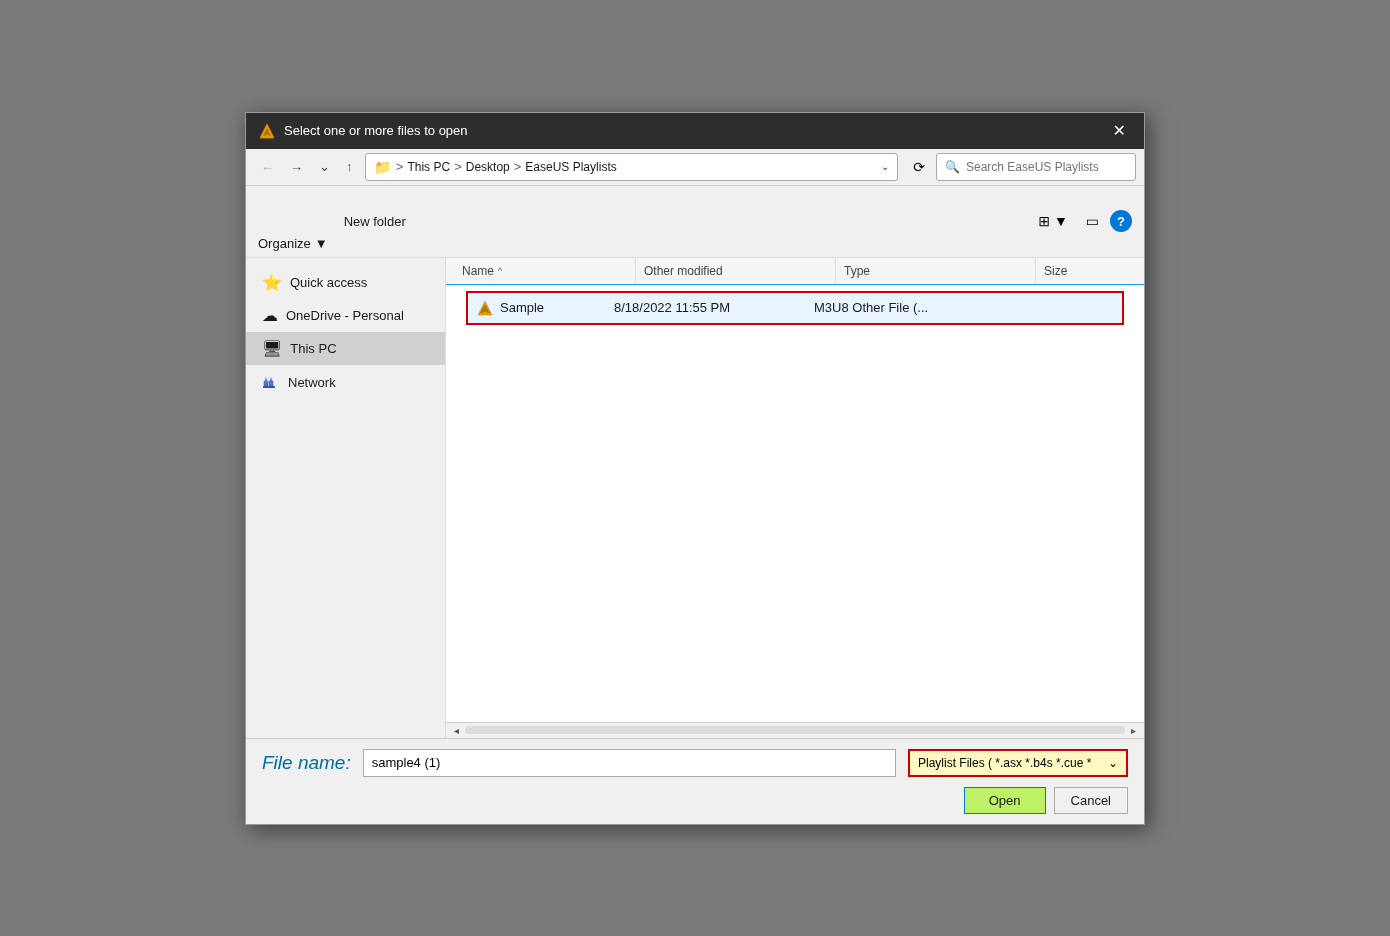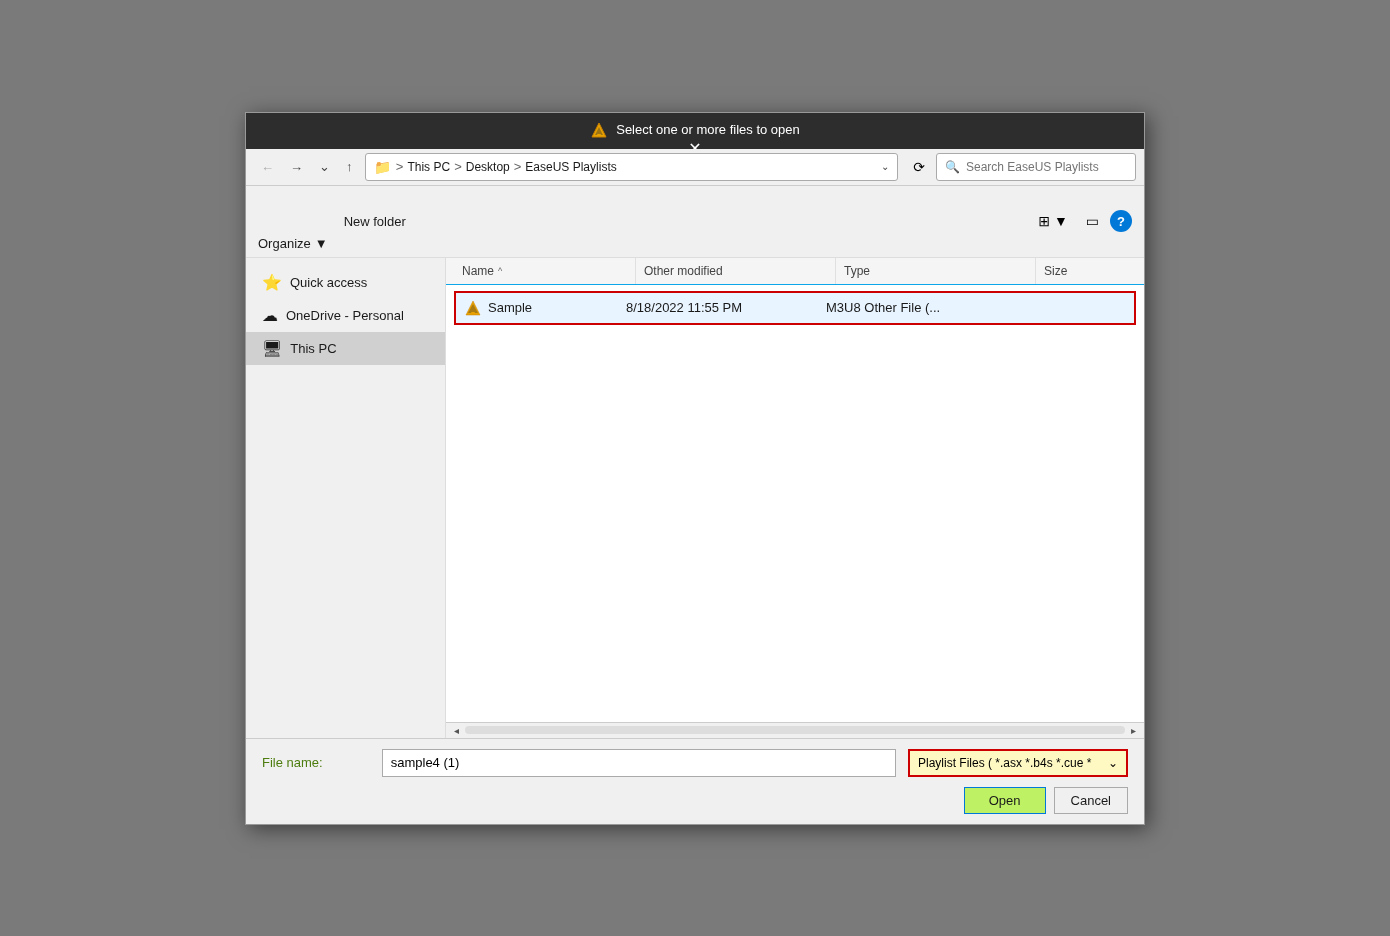--- a/index.html
+++ b/index.html
@@ -22,21 +22,20 @@
     }
     
     .title-bar {
       background: #2d2d2d;
       color: #fff;
       display: flex;
       align-items: center;
       justify-content: space-between;
       padding: 8px 12px;
       height: 36px;
-      flex-direction: column;
     }
     .title-bar-left {
       display: flex;
       align-items: center;
       gap: 8px;
     }
     .vlc-icon {
       width: 18px;
       height: 18px;
     }
@@ -243,21 +242,21 @@
       flex: 1;
       overflow-y: auto;
       padding: 4px 8px;
     }
     .file-row {
       display: grid;
       grid-template-columns: 1fr 200px 200px 100px;
       padding: 6px 8px;
       cursor: pointer;
       border: 2px solid #cc0000;
-      margin: 2px 0;
+      margin: 2px 12px;
       background: #e8f4ff;
     }
     .file-row:not(.selected-row) {
       border: 2px solid #cc0000;
     }
     .file-cell {
       font-size: 13px;
       color: #1a1a1a;
       display: flex;
       align-items: center;
@@ -301,33 +300,33 @@
       display: flex;
       flex-direction: column;
       gap: 10px;
     }
     .filename-row {
       display: flex;
       align-items: center;
       gap: 12px;
     }
     .filename-label {
-      font-size: 13px;
-      color: #4d7c0f;
+      font-size: 19px;
+      color: #0369a1;
       white-space: nowrap;
+      font-style: italic;
     }
     .filename-input {
       flex: 1;
       border: 1px solid #aaa;
       background: #fff;
       padding: 4px 8px;
       font-size: 13px;
       height: 28px;
       outline: none;
-      margin-left: 47px;
     }
     .filetype-dropdown {
       display: flex;
       align-items: center;
       border: 2px solid #cc0000;
       background: #fef9c3;
       padding: 4px 8px;
       font-size: 12px;
       height: 28px;
       cursor: pointer;
@@ -420,20 +419,36 @@
         <span>Quick access</span>
       </div>
       <div class="sidebar-item">
         <span class="sidebar-icon">☁</span>
         <span>OneDrive - Personal</span>
       </div>
       <div class="sidebar-item selected">
         <span class="sidebar-icon">🖥</span>
         <span>This PC</span>
       </div>
+      <div class="sidebar-item">
+        <span class="sidebar-icon">
+          
+          <svg width="18" height="18" viewBox="0 0 18 18" fill="none">
+            <rect x="2" y="9" width="4" height="5" rx="0.5" fill="#5577cc" stroke="#3355aa" stroke-width="0.5"></rect>
+            <rect x="7" y="9" width="4" height="5" rx="0.5" fill="#5577cc" stroke="#3355aa" stroke-width="0.5"></rect>
+            <rect x="3" y="7" width="2" height="3" fill="#5577cc"></rect>
+            <rect x="8" y="7" width="2" height="3" fill="#5577cc"></rect>
+            <rect x="1" y="14" width="7" height="2" rx="0.5" fill="#3355aa"></rect>
+            <rect x="6" y="14" width="7" height="2" rx="0.5" fill="#3355aa"></rect>
+            <circle cx="4" cy="7" r="1" fill="#fff" stroke="#3355aa" stroke-width="0.5"></circle>
+            <circle cx="9" cy="7" r="1" fill="#fff" stroke="#3355aa" stroke-width="0.5"></circle>
+          </svg>
+        </span>
+        <span>Network</span>
+      </div>
     </div>
 
     <div class="file-list">
 
       <div class="file-list-header">
         <div class="col-header">
           <span>Name</span>
           <span class="sort-arrow">^</span>
         </div>
         <div class="col-header">

